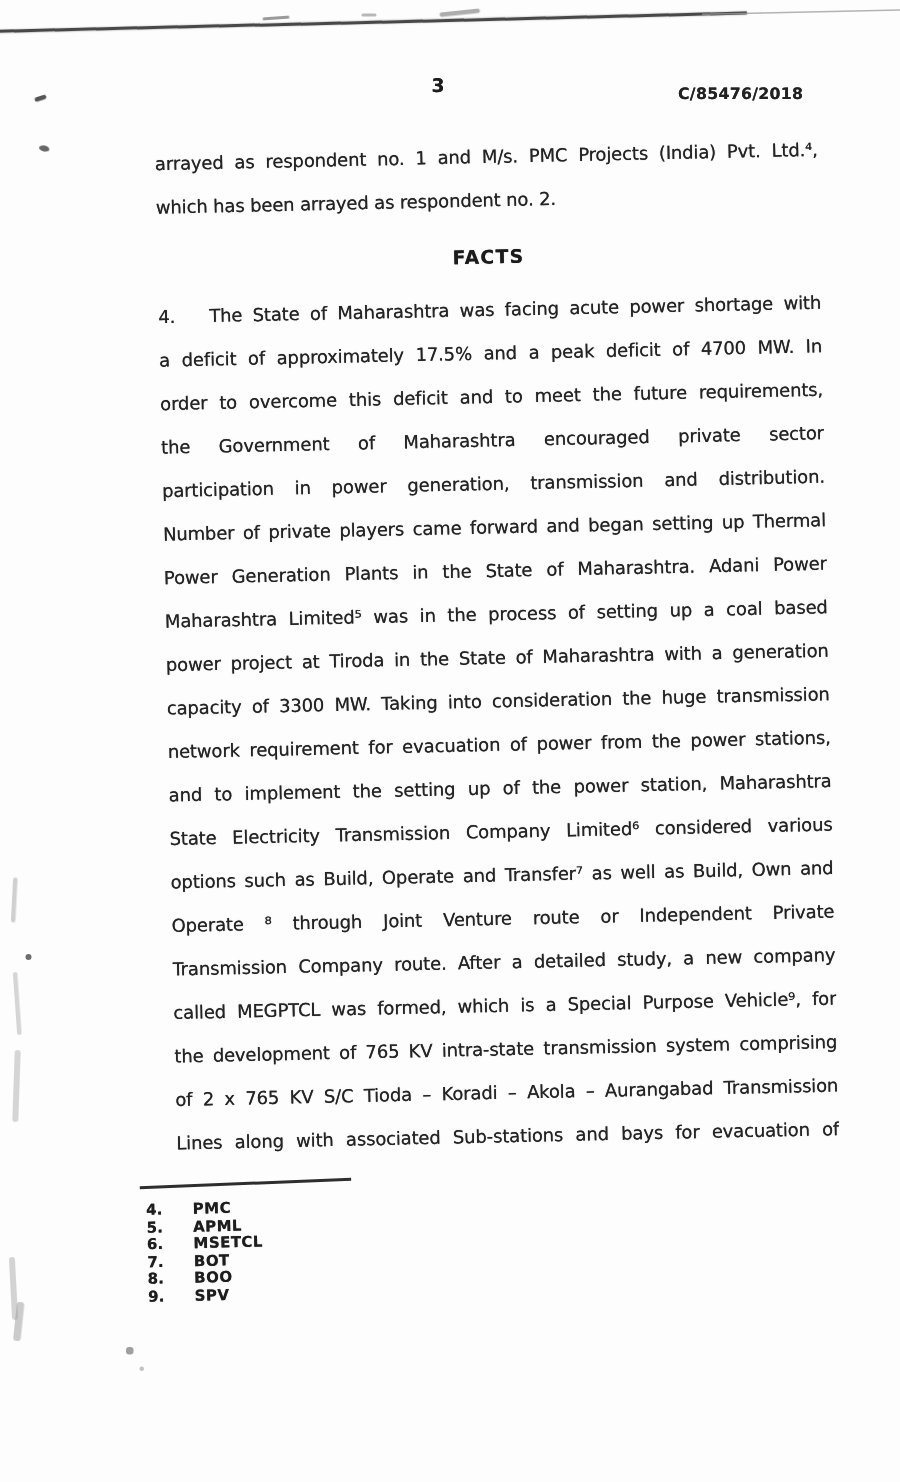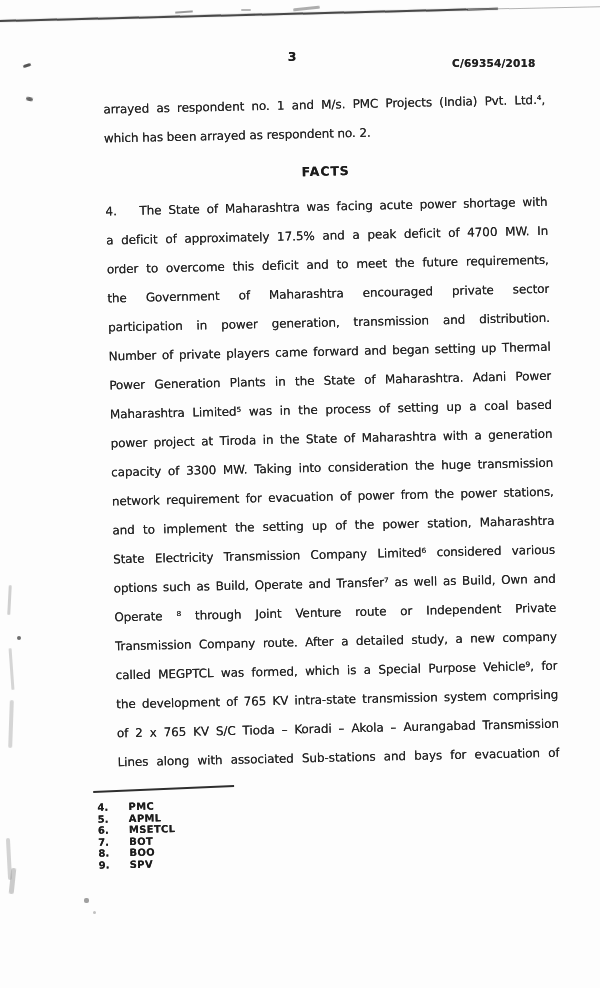--- a/index.html
+++ b/index.html
@@ -95,21 +95,21 @@
   <div class="art smudge m3"></div>
   <div class="art smudge m4"></div>
   <div class="art smudge m5"></div>
   <div class="art smudge m6"></div>
   <div class="art smudge m7"></div>
   <div class="art smudge m8"></div>
   <div class="art smudge m9"></div>
   <div class="art smudge m10"></div>
 
   <div class="page-number">3</div>
-  <div class="case-number">C/69354/2018</div>
+  <div class="case-number">C/85476/2018</div>
 
   <div class="content">
 
     <div class="intro">
         <div class="line">arrayed as respondent no. 1 and M/s. PMC Projects (India) Pvt. Ltd.⁴,</div>
         <div class="line">which has been arrayed as respondent no. 2.</div>
       </div>
 
     <div class="facts">FACTS</div>
 

